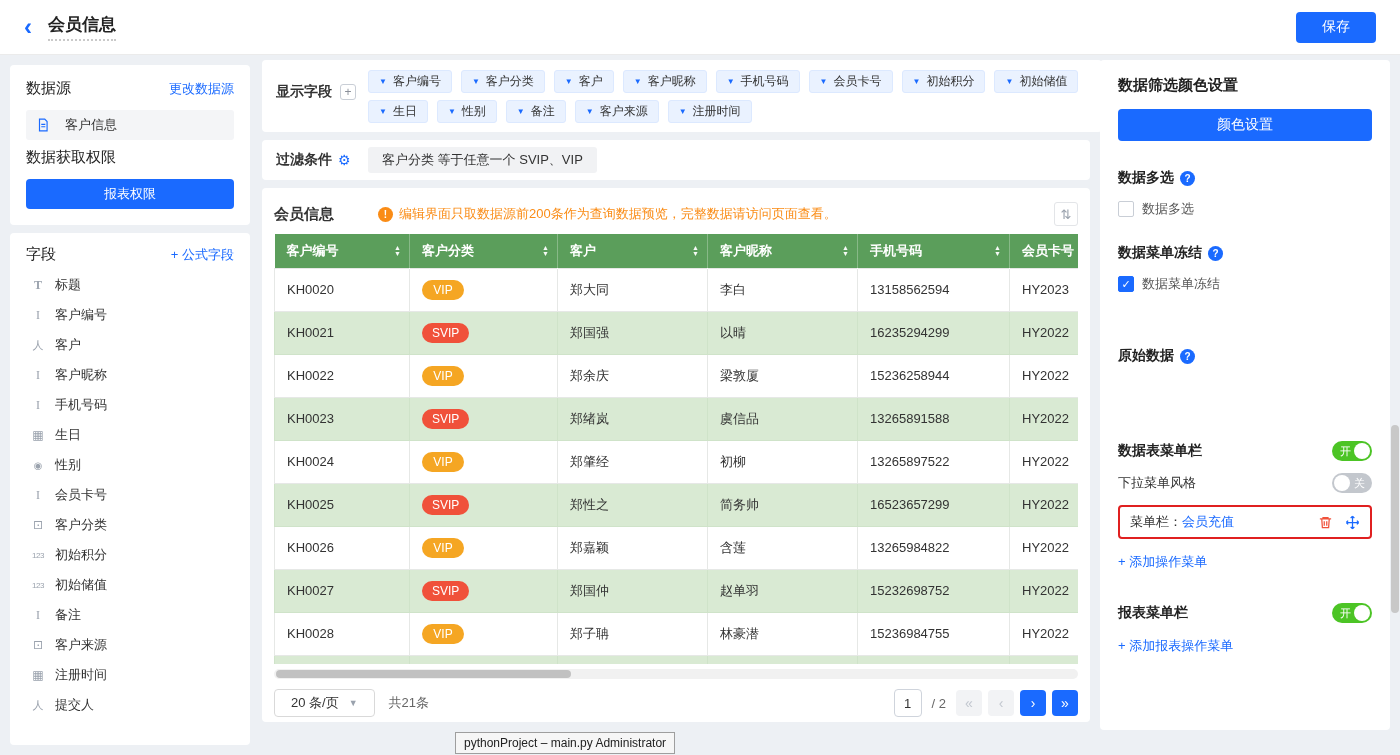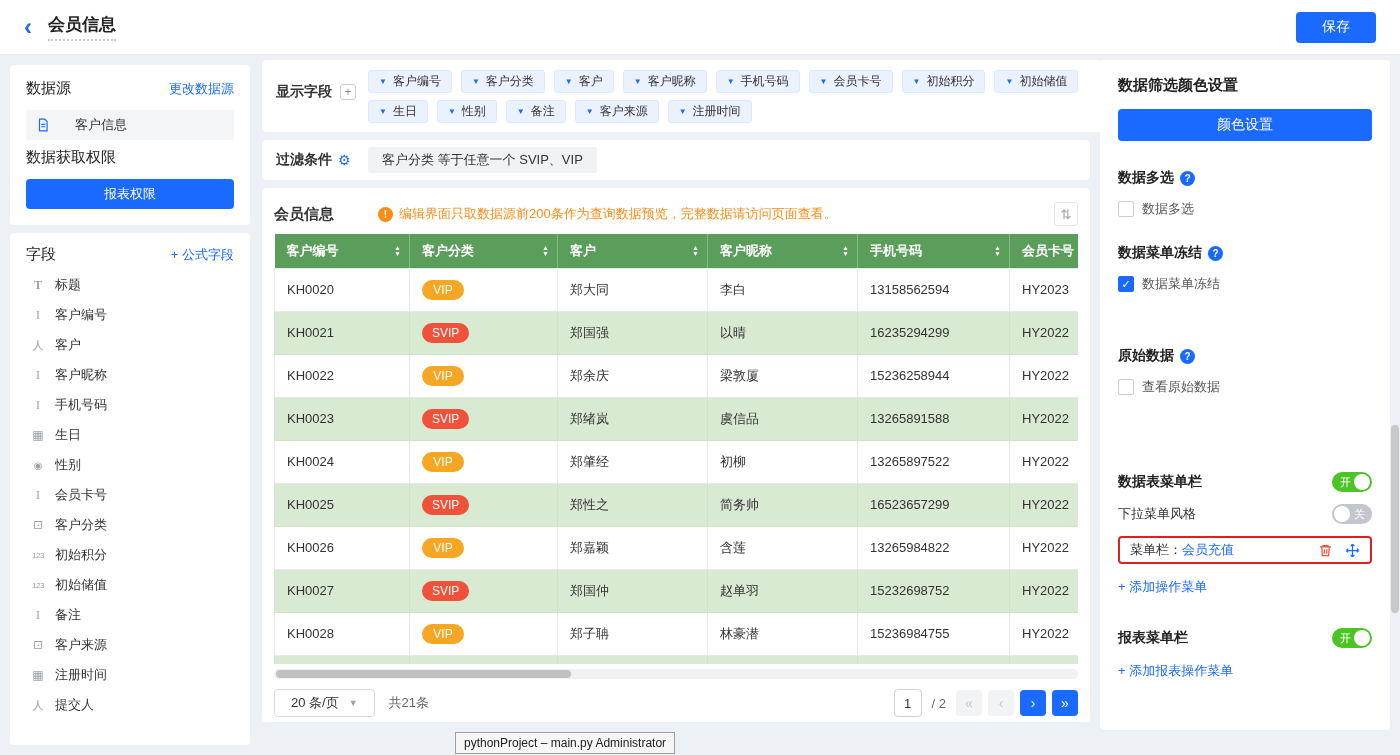--- a/index.html
+++ b/index.html
@@ -12,21 +12,21 @@
 .back{color:#1A6AFF;font-size:24px;line-height:1;cursor:pointer;margin-right:16px;font-weight:bold}
 .page-title{font-size:17px;font-weight:bold;color:#222;border-bottom:2px dotted #c9c9c9;padding-bottom:3px}
 .save-btn{margin-left:auto;width:80px;height:31px;background:#1A6AFF;color:#fff;border:none;border-radius:4px;font-size:14px;cursor:pointer}
 
 
 .lc1{left:10px;top:65px;width:240px;height:160px;padding:14px 16px}
 .lc2{left:10px;top:233px;width:240px;height:512px;padding:12px 16px;overflow:hidden}
 .sec-head{display:flex;align-items:center;justify-content:space-between}
 .sec-title{font-size:15px;font-weight:normal;color:#222}
 .blue-link{color:#1A6AFF;font-size:13px;cursor:pointer;text-decoration:none}
-.ds-item{margin-top:12px;height:30px;background:#f4f5f7;border-radius:3px;display:flex;align-items:center;gap:25px;padding:0 10px;font-size:13px;cursor:pointer}
+.ds-item{margin-top:12px;height:30px;background:#f4f5f7;border-radius:3px;display:flex;align-items:center;gap:15px;padding:0 10px;font-size:13px;cursor:pointer}
 .perm-title{margin-top:8px}
 .blue-btn{margin-top:12px;width:100%;height:30px;background:#1A6AFF;color:#fff;border:none;border-radius:4px;font-size:13px;cursor:pointer;display:block}
 .field-list{margin-top:6px}
 .field-item{height:30px;display:flex;align-items:center;gap:9px;font-size:13px;color:#333;padding:0 4px;cursor:pointer}
 .f-icon{width:16px;color:#9aa2ad;font-size:12px;display:inline-flex;justify-content:center;align-items:center;font-style:normal}
 .f-icon[data-icon="title"]::before{content:"T";font-family:"Liberation Serif",serif;font-weight:bold}
 .f-icon[data-icon="text"]::before{content:"I";font-family:"Liberation Serif",serif}
 .f-icon[data-icon="person"]::before{content:"人";font-size:11px}
 .f-icon[data-icon="date"]::before{content:"▦"}
 .f-icon[data-icon="radio"]::before{content:"◉";font-size:10px}
@@ -87,21 +87,21 @@
 .cb.checked::after{content:"✓";color:#fff;font-size:11px;font-weight:bold}
 .mb26{margin-bottom:26px}.mb54{margin-bottom:54px}.mb76{margin-bottom:76px}
 .row-between{display:flex;align-items:center;justify-content:space-between}
 .toggle{width:40px;height:20px;border-radius:10px;position:relative;cursor:pointer;flex:none}
 .knob{position:absolute;top:2px;width:16px;height:16px;border-radius:50%;background:#fff}
 .t-label{position:absolute;top:3px;font-size:11px;color:#fff;line-height:14px}
 .toggle.on{background:#4CC425}.toggle.on .knob{right:2px}.toggle.on .t-label{left:8px}
 .toggle.off{background:#c3c7cd}.toggle.off .knob{left:2px}.toggle.off .t-label{right:7px}
 .sub-row{margin-top:12px}
 .sub-label{font-size:13px;color:#333;font-weight:normal}
-.menu-box{margin-top:12px;height:28px;border:2px solid #E02020;border-radius:4px;display:flex;align-items:center;padding:6px 10px;font-size:13px}
+.menu-box{margin-top:12px;height:34px;border:2px solid #E02020;border-radius:4px;display:flex;align-items:center;padding:6px 10px;font-size:13px}
 .menu-name{color:#1A6AFF}
 .mb-icons{margin-left:auto;display:flex;align-items:center;gap:12px}
 .icon-btn{cursor:pointer;display:inline-flex}
 .add-link{display:inline-block;margin-top:14px;font-size:13px}
 .report-sec{margin-top:32px}
 
 
 .taskbar-tip{position:absolute;left:455px;top:732px;height:22px;background:#f6f6f6;border:1px solid #9e9e9e;font-size:12px;color:#222;padding:0 8px;display:flex;align-items:center;white-space:nowrap}
 .vscroll{position:absolute;right:1px;top:425px;width:8px;height:188px;background:#c8c8c8;border-radius:4px;cursor:pointer}
 </style>
@@ -456,24 +456,20 @@
       <span class="cb checked"></span>
       <span>数据菜单冻结</span>
     </div>
   </div>
 
   <div class="mb76">
     <div class="rs-sec-head">
       <span>原始数据</span>
       <span class="help">?</span>
     </div>
-    <div class="cb-row">
-      <span class="cb"></span>
-      <span>查看原始数据</span>
-    </div>
   </div>
 
   <div>
     <div class="row-between">
       <span class="rs-sec-head">数据表菜单栏</span>
       <span class="toggle on">
           <span class="t-label">开</span>
           <span class="knob"></span>
         </span>
     </div>

